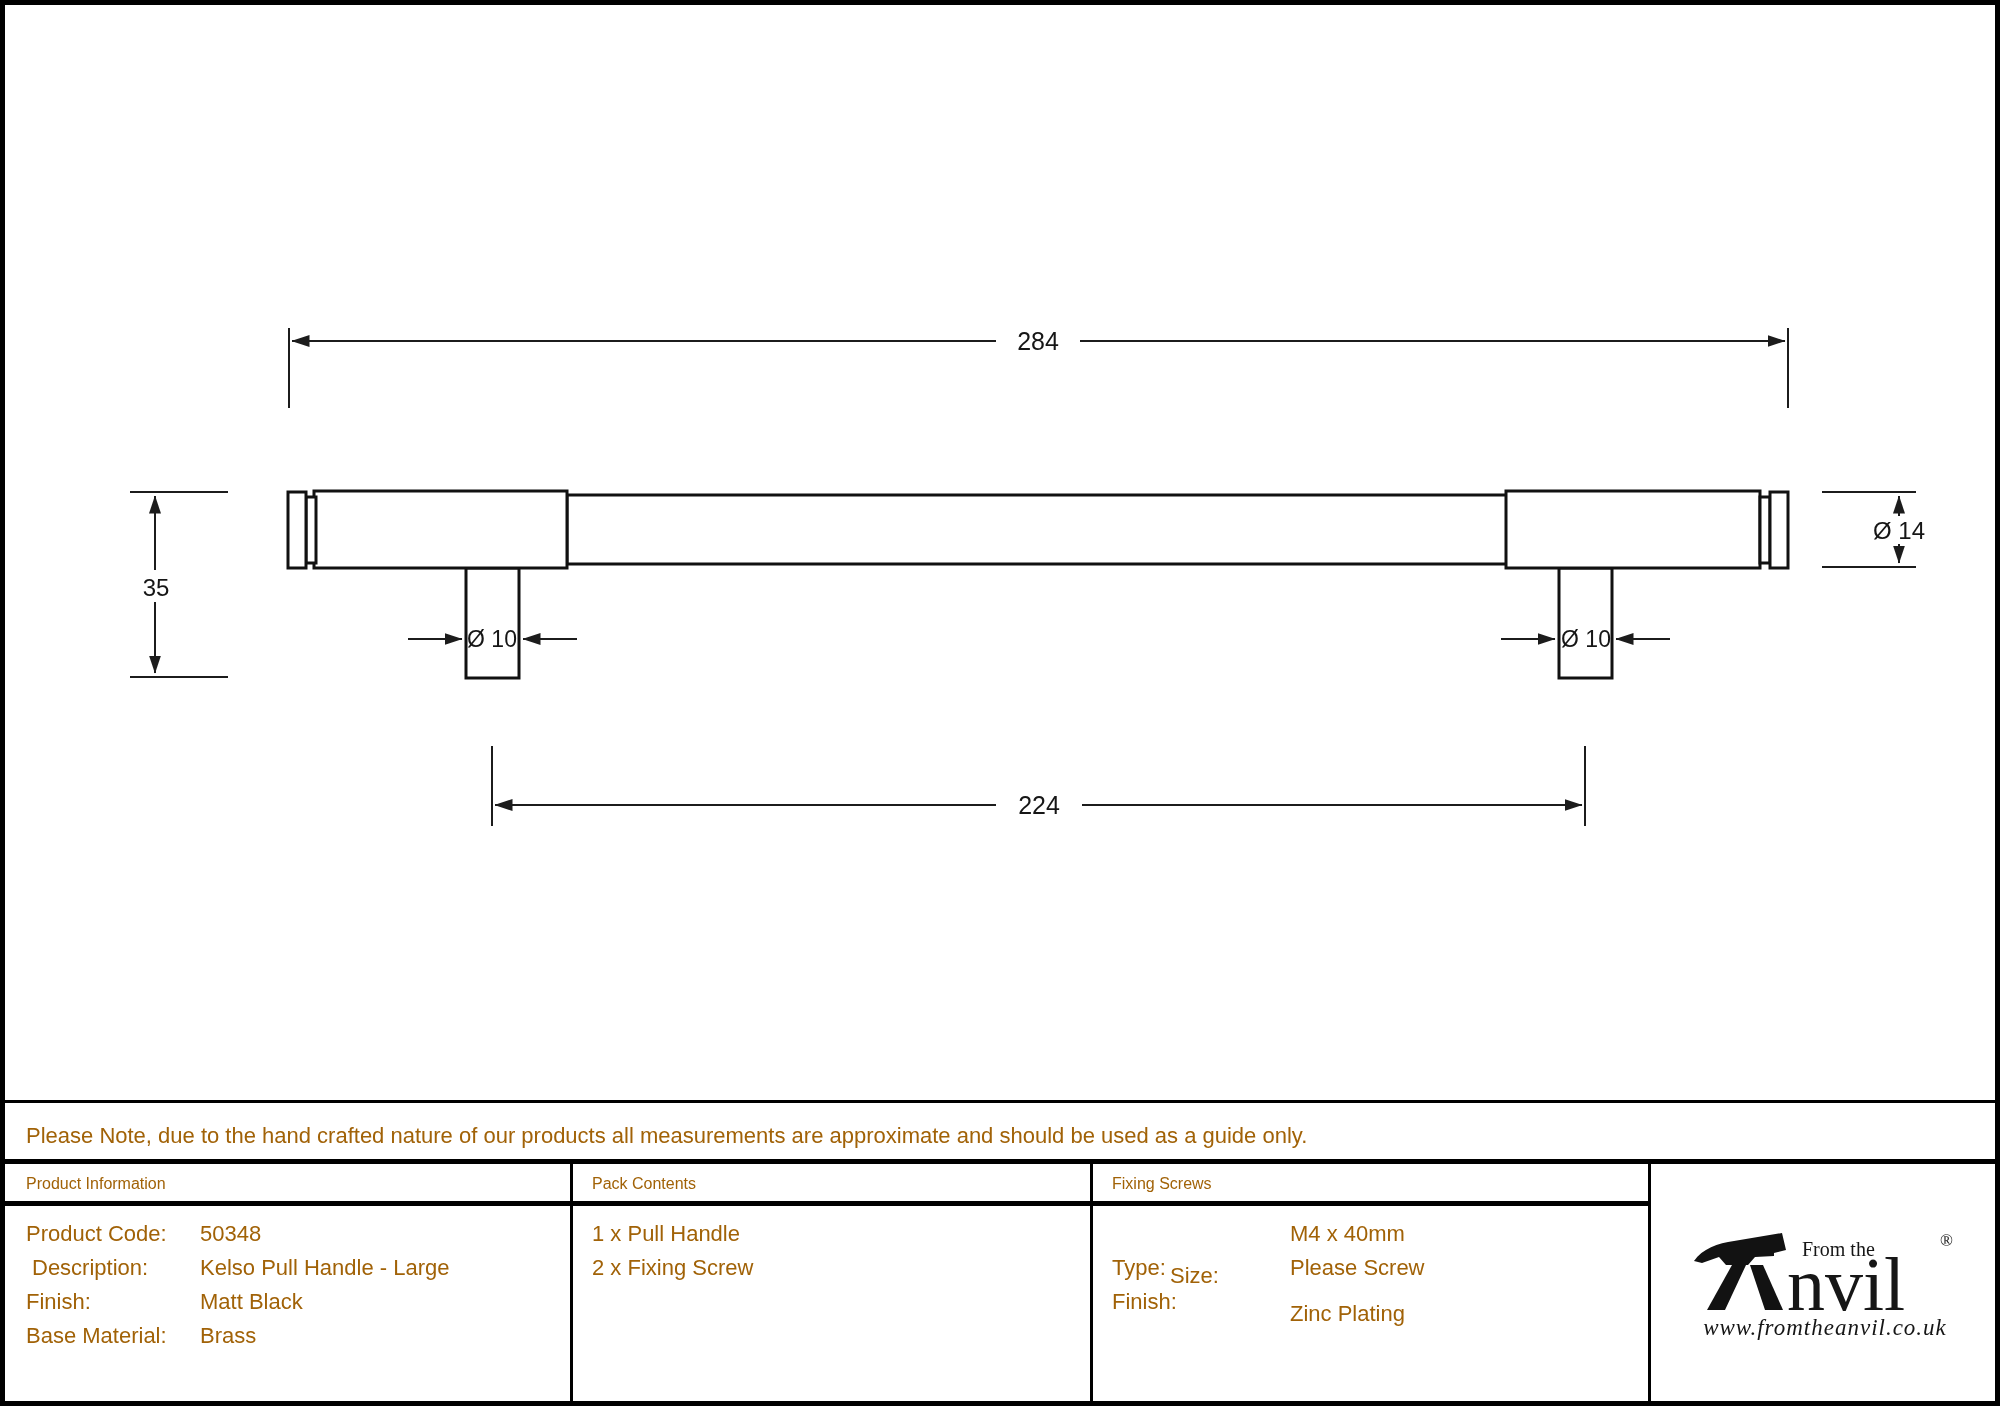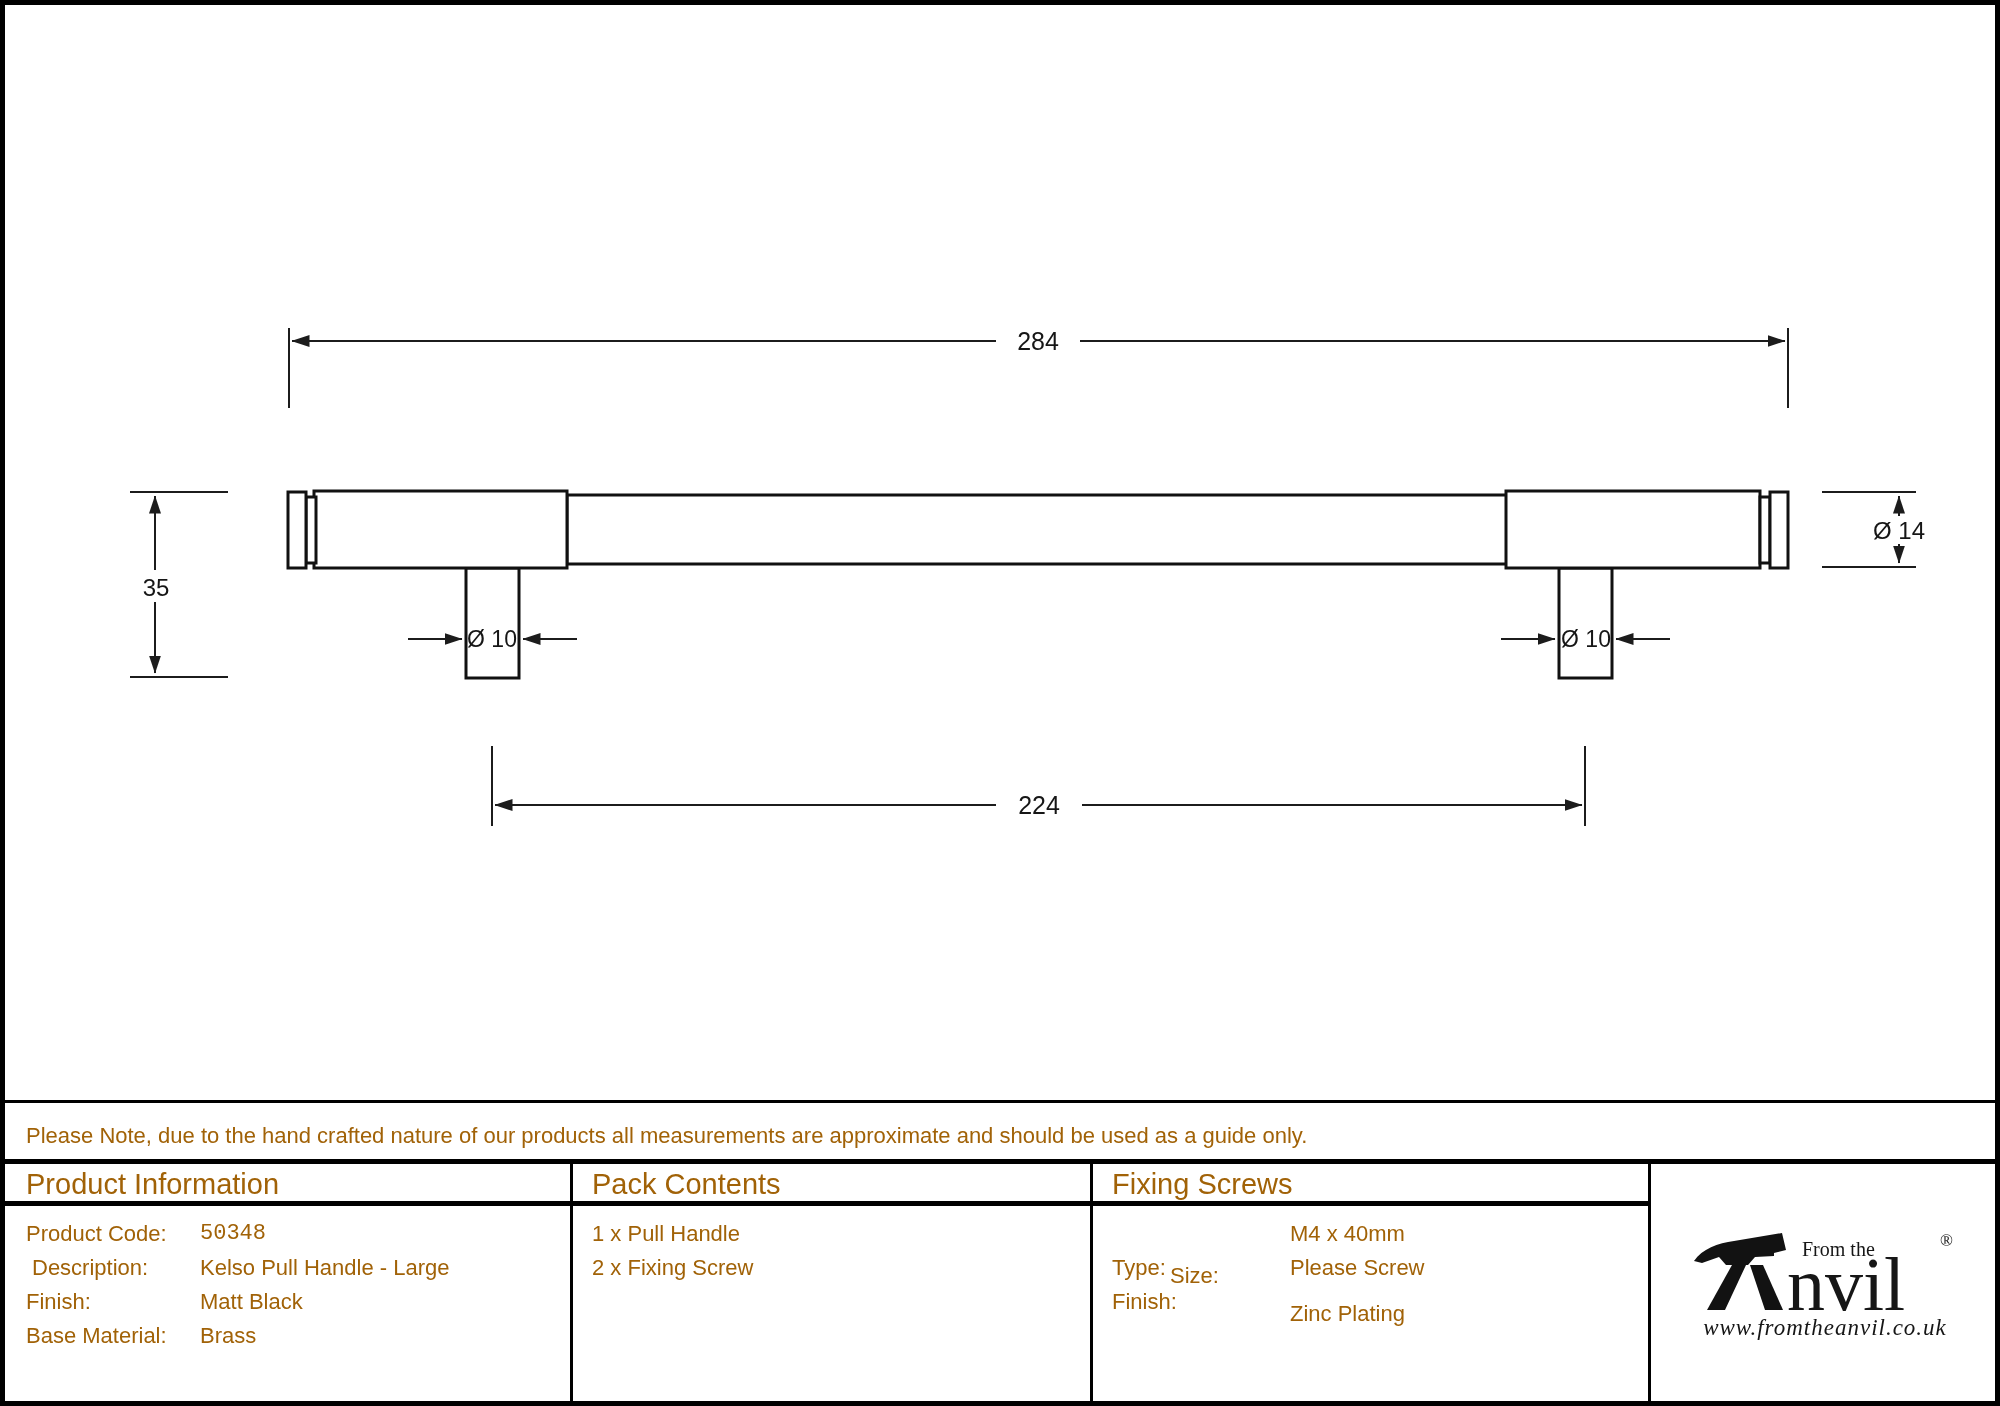--- a/index.html
+++ b/index.html
@@ -3,21 +3,21 @@
 <meta charset="utf-8">
 <style>
   html,body{margin:0;padding:0;background:#fff;}
   body{width:2000px;height:1406px;position:relative;overflow:hidden;
        font-family:"Liberation Sans",sans-serif;color:#1a1a1a;}
   #root{position:absolute;left:0;top:0;width:2000px;height:1396px;}
   .page-border{position:absolute;left:0;top:0;width:2000px;height:1406px;
        border:5px solid #000;box-sizing:border-box;pointer-events:none;}
   .hline,.vline{position:absolute;background:#000;}
   .txt{position:absolute;white-space:nowrap;font-size:22px;line-height:28px;color:#a16207;}
-  .hdr{font-size:29px;}
+  .hdr{font-size:16px;}
   svg text{fill:#161616;}
   .dim-text{font-family:"Liberation Sans",sans-serif;}
   .logo-wrap{position:absolute;left:1690px;top:1222px;width:270px;height:130px;}
   .serif{font-family:"Liberation Serif",serif;}
 </style>
 </head>
 <body>
 
 <div id="root">
 
@@ -91,21 +91,21 @@
   <div class="vline" style="left:1090px;top:1159px;width:3px;height:242px;"></div>
   <div class="vline" style="left:1648px;top:1159px;width:3px;height:242px;"></div>
 
   <div class="txt" style="left:26px;top:1122px;">Please Note, due to the hand crafted nature of our products all measurements are approximate and should be used as a guide only.</div>
 
   <div class="txt hdr" style="left:26px;top:1170px;">Product Information</div>
   <div class="txt hdr" style="left:592px;top:1170px;">Pack Contents</div>
   <div class="txt hdr" style="left:1112px;top:1170px;">Fixing Screws</div>
 
   <div class="txt" style="left:26px;top:1220px;">Product Code:</div>
-  <div class="txt" style="left:200px;top:1220px;font-family:Liberation Mono, monospace;">50348</div>
+  <div class="txt" style="left:200px;top:1220px;">50348</div>
   <div class="txt" style="left:32px;top:1254px;">Description:</div>
   <div class="txt" style="left:200px;top:1254px;">Kelso Pull Handle - Large</div>
   <div class="txt" style="left:26px;top:1288px;">Finish:</div>
   <div class="txt" style="left:200px;top:1288px;">Matt Black</div>
   <div class="txt" style="left:26px;top:1322px;">Base Material:</div>
   <div class="txt" style="left:200px;top:1322px;">Brass</div>
 
   <div class="txt" style="left:592px;top:1220px;">1 x Pull Handle</div>
   <div class="txt" style="left:592px;top:1254px;">2 x Fixing Screw</div>
 

